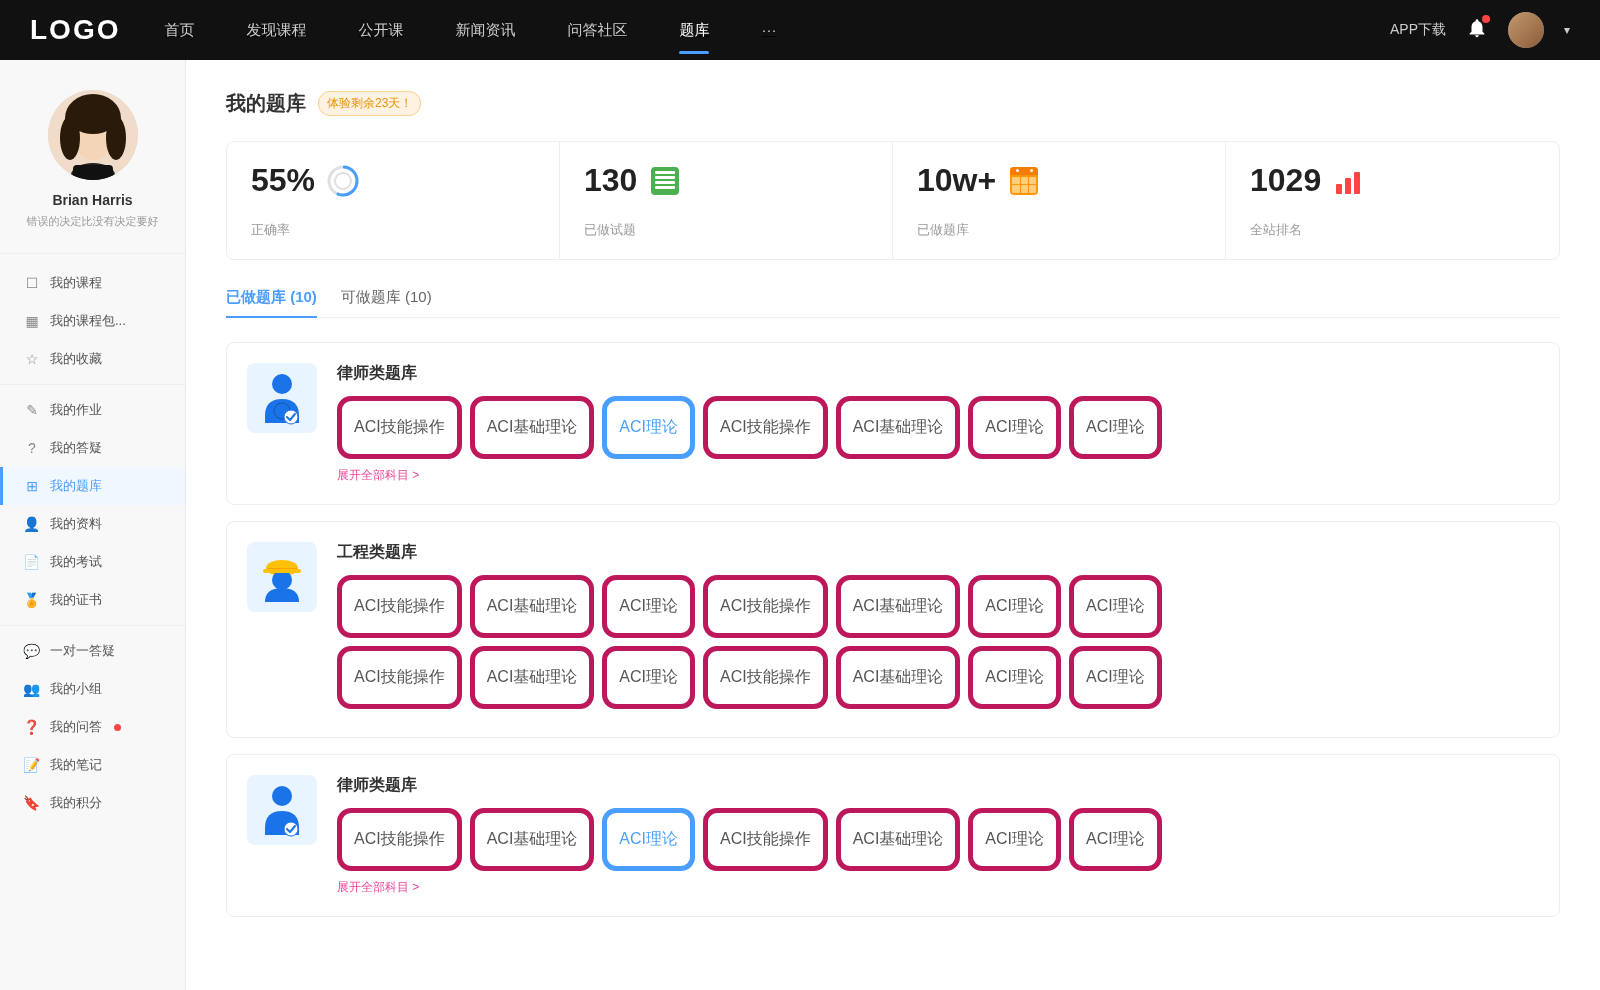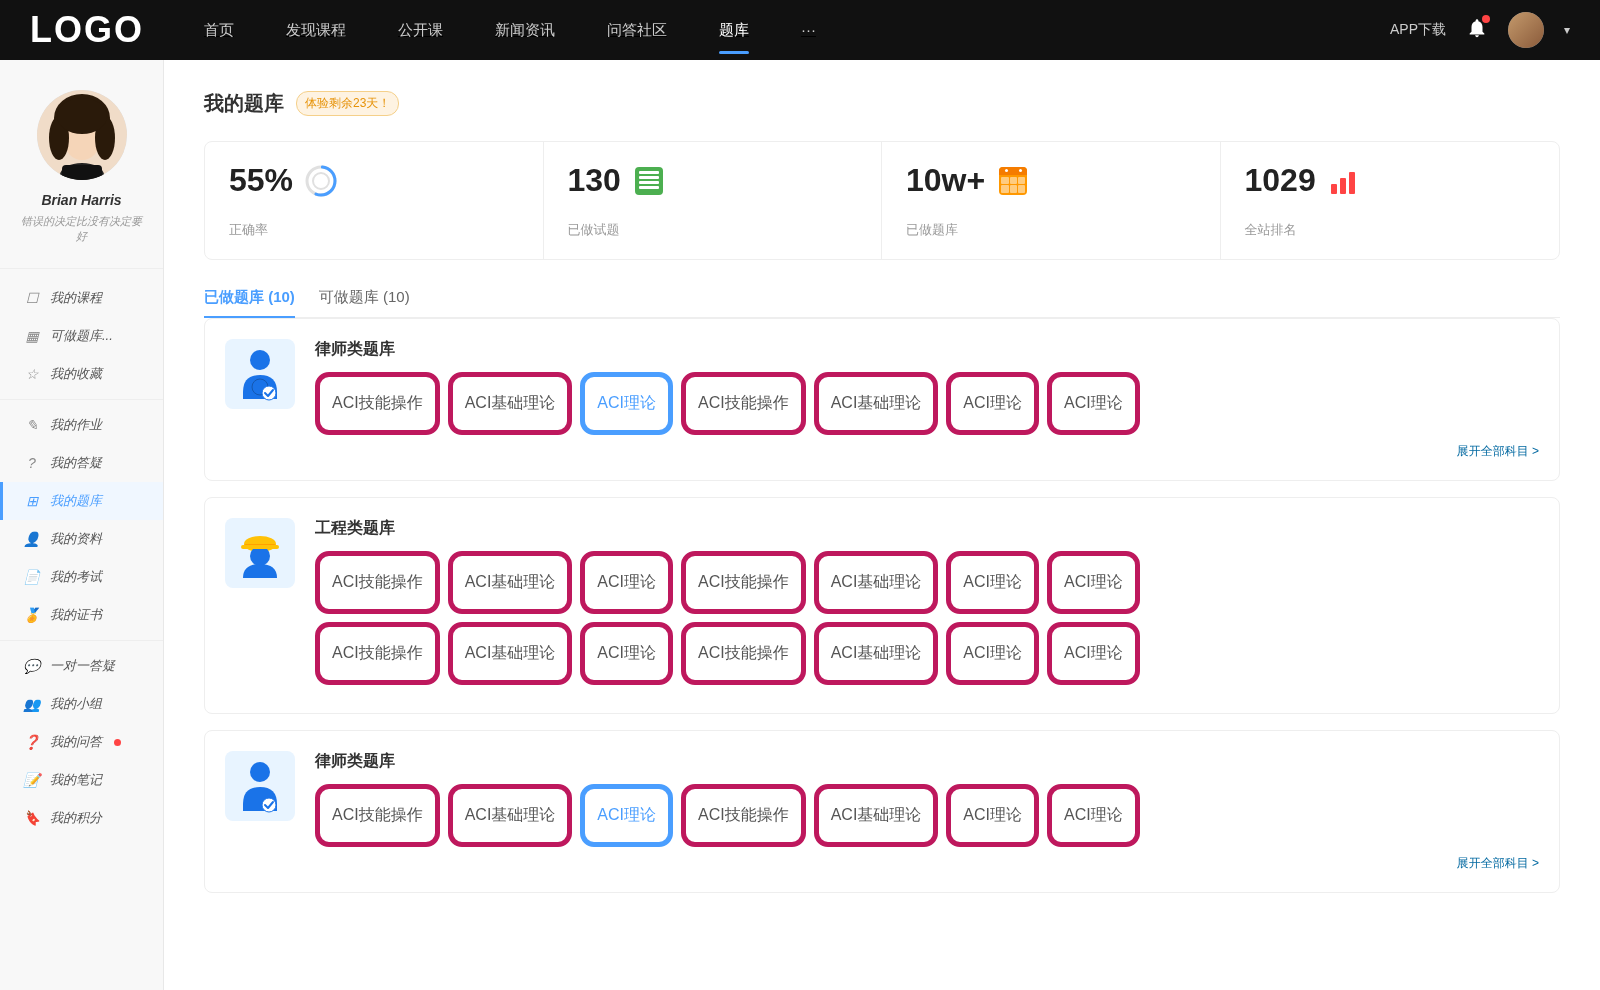--- a/index.html
+++ b/index.html
@@ -10,25 +10,25 @@
       background: #111;
       height: 60px;
       display: flex;
       align-items: center;
       padding: 0 30px;
       position: fixed;
       top: 0; left: 0; right: 0;
       z-index: 100;
     }
     .navbar-logo {
-      font-size: 36px;
+      font-size: 28px;
       font-weight: 900;
       color: #fff;
       letter-spacing: 2px;
-      margin-right: 60px;
+      margin-right: 44px;
     }
     .navbar-nav {
       display: flex;
       gap: 52px;
       flex: 1;
       text-decoration: underline;
     }
     .navbar-nav-item {
       color: #ccc;
       font-size: 15px;
@@ -90,27 +90,26 @@
 
     
     .layout {
       display: flex;
       margin-top: 60px;
       min-height: calc(100vh - 60px);
     }
 
     
     .sidebar {
-      width: 164px;
+      width: 186px;
       background: #f8f8f8;
       border-right: 1px solid #e8e8e8;
       padding: 30px 0;
       flex-shrink: 0;
       min-height: calc(100vh - 60px);
-      font-style: italic;
     }
     .sidebar-profile {
       display: flex;
       flex-direction: column;
       align-items: center;
       padding: 0 20px 24px;
       border-bottom: 1px solid #eee;
       margin-bottom: 10px;
     }
     .sidebar-avatar {
@@ -234,20 +233,21 @@
     .stat-label {
       font-size: 13px;
       color: #999;
     }
 
     
     .tabs {
       display: flex;
       gap: 24px;
       border-bottom: 1px solid #eee;
+      margin-bottom: 24px;
     }
     .tab {
       font-size: 15px;
       padding-bottom: 10px;
       cursor: pointer;
       color: #666;
       position: relative;
     }
     .tab.active {
       color: #4a9eff;
@@ -302,23 +302,22 @@
       border: 5px solid #be185d;
       color: #555;
       cursor: pointer;
     }
     .qbank-tag.active-tag {
       border-color: #4a9eff;
       color: #4a9eff;
       background: #fff;
     }
     .qbank-expand {
-      text-align: right;
       font-size: 12px;
-      color: #0369a1;
+      color: #ec4899;
       cursor: pointer;
       margin-top: 4px;
     }
   </style>
 </head>
 <body>
 
 <nav class="navbar">
   <div class="navbar-logo">LOGO</div>
   <div class="navbar-nav">
@@ -372,21 +371,21 @@
       <div class="sidebar-name">Brian Harris</div>
       <div class="sidebar-motto">错误的决定比没有决定要好</div>
     </div>
 
     <div class="sidebar-menu-item">
       <span class="sidebar-icon">☐</span>
       <span>我的课程</span>
     </div>
     <div class="sidebar-menu-item">
       <span class="sidebar-icon">▦</span>
-      <span>可做题库...</span>
+      <span>我的课程包...</span>
     </div>
     <div class="sidebar-menu-item">
       <span class="sidebar-icon">☆</span>
       <span>我的收藏</span>
     </div>
     <div class="sidebar-divider"></div>
     <div class="sidebar-menu-item">
       <span class="sidebar-icon">✎</span>
       <span>我的作业</span>
     </div>

